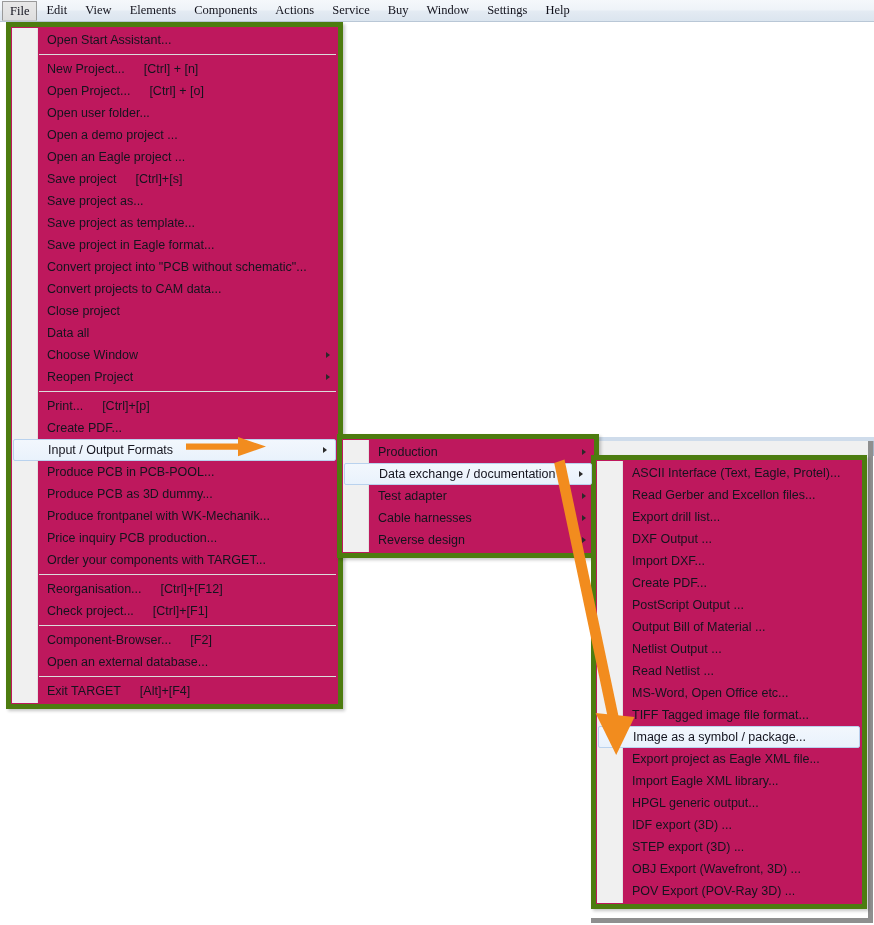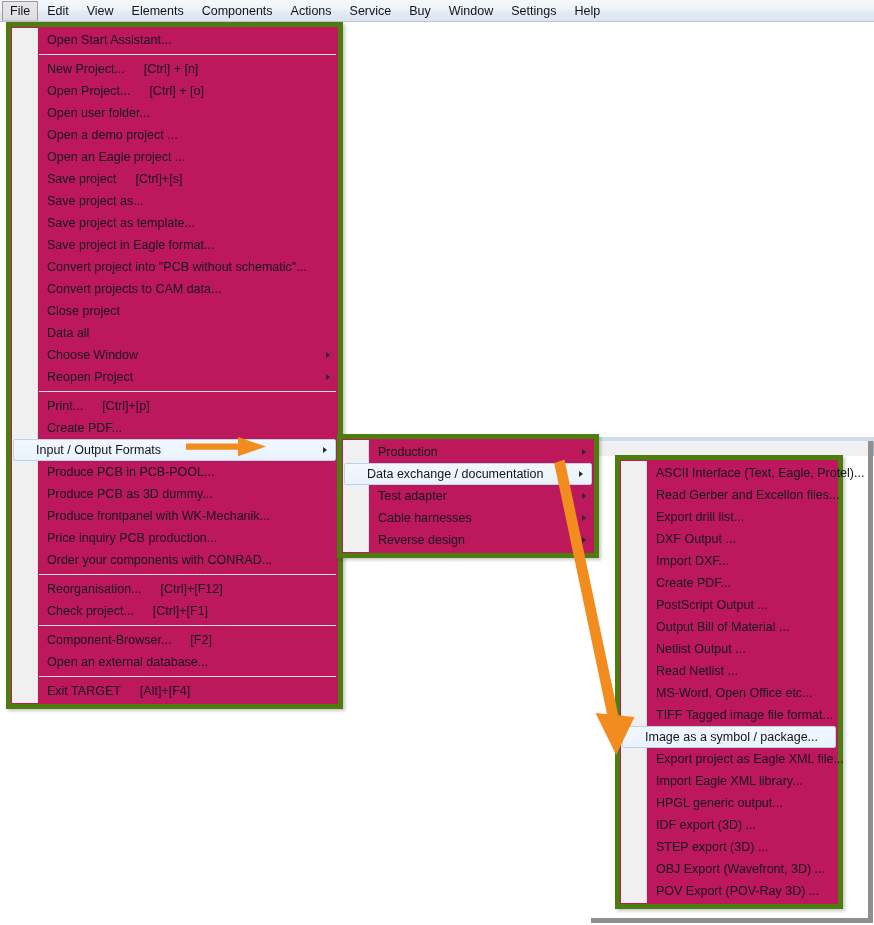--- a/index.html
+++ b/index.html
@@ -31,20 +31,21 @@
   }
   .menubar-item {
     padding: 0 9px;
     display: flex;
     align-items: center;
     font-size: 12.5px;
     color: #12121c;
     white-space: nowrap;
     cursor: default;
     box-sizing: border-box;
+    font-family: Liberation Serif, serif;
   }
   .menubar-item.active {
     background: linear-gradient(to bottom, #e8e8e8 0%, #dedede 100%);
     border: 1px solid #9a9a9a;
     border-bottom-color: #c9c9c9;
     margin: 1px 0 0 2px;
     padding: 0 7px;
     border-radius: 1px;
   }
 
@@ -83,21 +84,21 @@
   .mi .accel {
     font-size: 12.5px;
     color: #14141e;
     margin-left: 19px;
   }
   .mi.sel {
     background: linear-gradient(to bottom, #f2f7fd 0%, #e9f2fc 100%);
     border: 1px solid #b9d2ee;
     border-radius: 2px;
     margin: 0 2px;
-    padding-left: 22px;
+    padding-left: 34px;
   }
   .mi .arrow {
     position: absolute;
     right: 8px;
     top: 50%;
     transform: translateY(-50%);
     width: 0; height: 0;
     border-left: 4.5px solid #2a2a2a;
     border-top: 3.8px solid transparent;
     border-bottom: 3.8px solid transparent;
@@ -106,21 +107,21 @@
     height: 1px;
     background: #dcdcdc;
     margin: 3px 2px 3px 28px;
     position: relative;
     z-index: 2;
   }
 
   
   #menu-file      { left: 6px;   top: 22px;  width: 337px; }
   #menu-io        { left: 337px; top: 434px; width: 262px; }
-  #menu-dataex    { left: 591px; top: 455px; width: 228px; margin-left: 24px; }
+  #menu-dataex    { left: 591px; top: 455px; width: 276px; }
 
   
   #bg-strip {
     position: absolute;
     left: 591px; top: 437px;
     width: 283px; height: 19px;
     background: #f0f0f0;
     border: 1px solid #a7b7c8;
     border-bottom: none;
     box-sizing: border-box;
@@ -270,21 +271,21 @@
     <div class="mi">
       <span class="lbl">Produce PCB as 3D dummy...</span>
     </div>
     <div class="mi">
       <span class="lbl">Produce frontpanel with WK-Mechanik...</span>
     </div>
     <div class="mi">
       <span class="lbl">Price inquiry PCB production...</span>
     </div>
     <div class="mi">
-      <span class="lbl">Order your components with CONRAD...</span>
+      <span class="lbl">Order your components with TARGET...</span>
     </div>
     <div class="sep"></div>
     <div class="mi">
       <span class="lbl">Reorganisation...</span>
       <span class="accel">[Ctrl]+[F12]</span>
     </div>
     <div class="mi">
       <span class="lbl">Check project...</span>
       <span class="accel">[Ctrl]+[F1]</span>
     </div>

